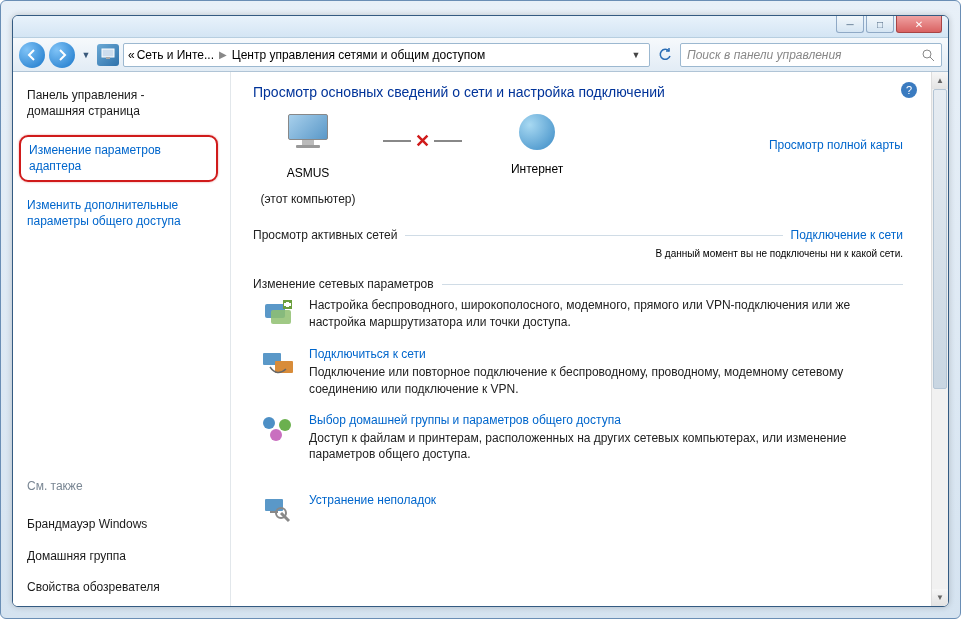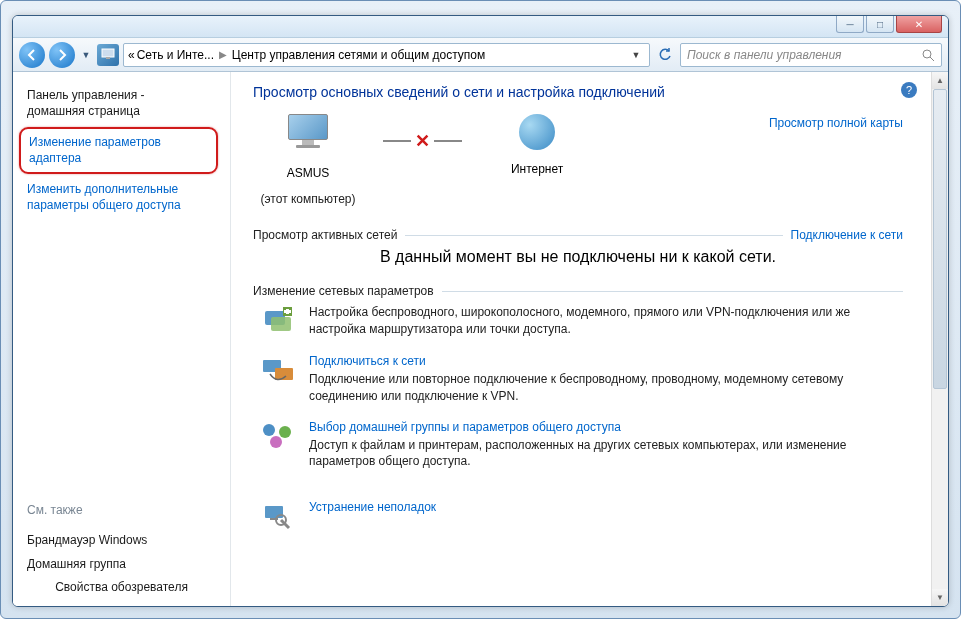--- a/index.html
+++ b/index.html
@@ -134,21 +134,21 @@
   overflow: hidden;
   background: #fff;
 }
 .sidebar {
   width: 218px;
   background: #fff;
   border-right: 1px solid #e2e7eb;
   padding: 16px 14px 10px 14px;
   display: flex;
   flex-direction: column;
-  gap: 0;
+  gap: 8px;
 }
 .sb-head {
   color: #1a1a1a;
   font-size: 12px;
   line-height: 1.3;
 }
 .sb-link {
   color: #0066cc;
   font-size: 12px;
   line-height: 1.3;
@@ -224,31 +224,31 @@
   padding-top:16px;
 }
 .conn-line{width:28px;height:2px;background:#888;}
 .conn-x{color:#d01b1b;font-size:18px;font-weight:bold;}
 .map-link {
   position:absolute;
   right: 28px;
   color: #0066cc;
   cursor:pointer;
 }
-.map-link.top1 { top: 44px; }
+.map-link.top1 { top: 66px; }
 .section-head {
   display:flex;align-items:center;gap:8px;margin-bottom:6px;text-align:right;
 }
 .sh-label { color:#222; }
 .sh-rule { flex:1;height:1px;background:#d0dce6;}
 .sh-link { color:#0066cc; cursor:pointer;}
 .active-msg {
-  font-size:16px;
+  font-size:10px;
   margin:4px 0 18px 0;
-  text-align:center;
+  text-align:right;
 }
 .option {
   display:flex;
   gap:14px;
   margin:0 8px 16px 8px;
 }
 .opt-icon {
   width:34px;height:34px;flex-shrink:0;
   display:flex;align-items:center;justify-content:center;
 }
@@ -331,21 +331,21 @@
         <span>адаптера</span>
       </div>
       <div class="sb-link">
         <span>Изменить дополнительные</span><br>
         <span>параметры общего доступа</span>
       </div>
       <div class="sb-spacer"></div>
       <div class="sb-section-head">См. также</div>
       <div class="sb-link" style="margin-top:14px;color:#1a1a1a;">Брандмауэр Windows</div>
       <div class="sb-link" style="color:#1a1a1a;">Домашняя группа</div>
-      <div class="sb-link" style="color:#1a1a1a;text-align:center;">Свойства обозревателя</div>
+      <div class="sb-link" style="color:#1a1a1a;">Свойства обозревателя</div>
     </div>
 
     <div class="content">
       <div class="help-icon">?</div>
       <div class="page-title">Просмотр основных сведений о сети и настройка подключений</div>
       <a class="map-link top1">Просмотр полной карты</a>
 
       <div class="netmap">
         <div class="netmap-node">
           <div class="nm-monitor">

